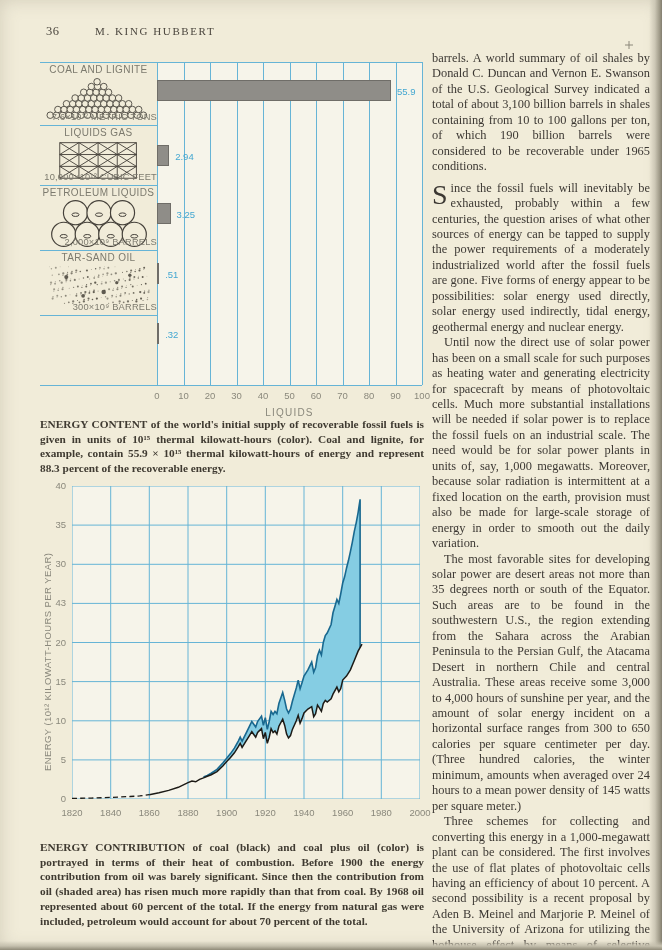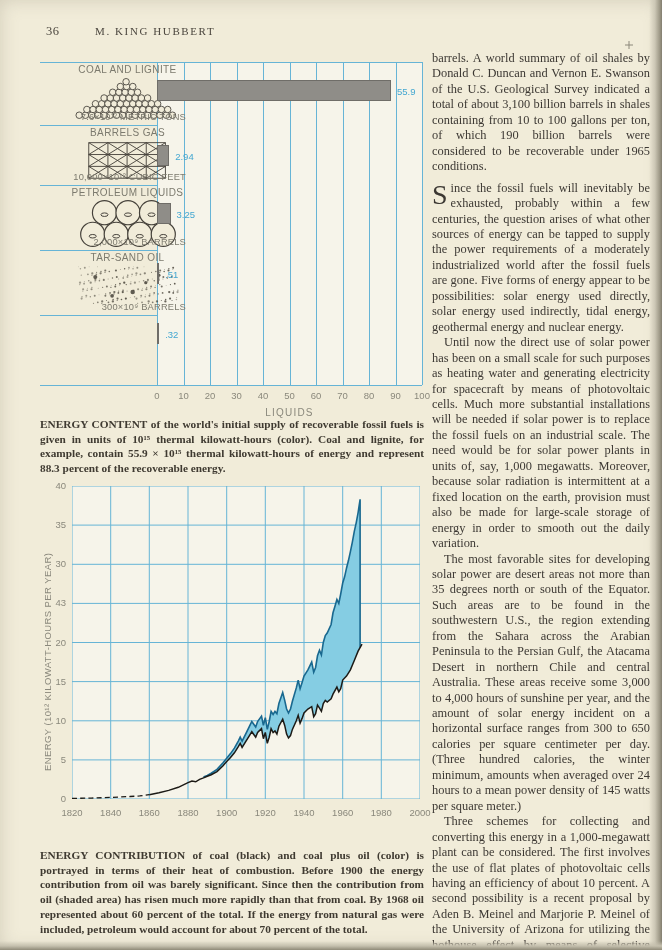--- a/index.html
+++ b/index.html
@@ -13,38 +13,38 @@
 
   
   .pagenum{position:absolute;left:46px;top:24px;font-size:12.5px;color:#4b463e;letter-spacing:.5px;}
   .runhead{position:absolute;left:95px;top:25px;font-size:11px;color:#4b463e;letter-spacing:1.6px;}
 
   
   .fig1{position:absolute;left:40px;top:60px;width:382px;height:358px;}
   .fig1 .plotbg{position:absolute;left:117px;top:2px;width:265px;height:323px;background:#f6f4ea;}
   .hline{position:absolute;height:1px;background:#66b4d6;}
   .vline{position:absolute;width:1px;background:#66b4d6;}
-  .fuel-row{position:absolute;left:0;width:117px;margin-left:29px;}
+  .fuel-row{position:absolute;left:0;width:117px;}
   .fuel-name{position:absolute;top:2px;width:100%;text-align:center;
       font-family:"Liberation Sans",sans-serif;font-size:10px;letter-spacing:.4px;color:#7c7a6e;white-space:nowrap;}
   .fuel-qty{position:absolute;bottom:3px;width:100%;text-align:right;
       font-family:"Liberation Sans",sans-serif;font-size:9.3px;letter-spacing:.2px;color:#7c7a6e;white-space:nowrap;}
   .fuel-icon{position:absolute;top:14px;left:3px;width:111px;text-align:center;}
   .bar{position:absolute;background:#8f8d88;border:1px solid #6f6d68;box-sizing:border-box;}
   .bar-label{position:absolute;font-family:"Liberation Sans",sans-serif;font-size:9.5px;color:#44a7d1;}
   .fig1 .xtick{position:absolute;top:330px;transform:translateX(-50%);
       font-family:"Liberation Sans",sans-serif;font-size:9.5px;color:#8a887c;}
   .fig1 .xlabel{position:absolute;top:347px;left:117px;width:265px;text-align:center;
       font-family:"Liberation Sans",sans-serif;font-size:10px;letter-spacing:1.2px;color:#8a887c;}
 
   
   .caption{position:absolute;left:40px;width:384px;font-size:11.3px;line-height:14.7px;
       font-weight:bold;color:#3f3a31;text-align:justify;}
   .cap1{top:417px;}
-  .cap2{top:840px;margin-top:8px;}
+  .cap2{top:840px;}
 
   
   .fig2{position:absolute;left:40px;top:474px;width:382px;height:362px;}
   .fig2 svg{position:absolute;left:32px;top:12px;display:block;}
   .fig2 .ytick{position:absolute;left:0;width:26px;text-align:right;
       font-family:"Liberation Sans",sans-serif;font-size:9.5px;color:#8a887c;}
   .fig2 .xtick{position:absolute;top:333px;transform:translateX(-50%);
       font-family:"Liberation Sans",sans-serif;font-size:9.5px;color:#8a887c;}
   .fig2 .ylabel{position:absolute;left:2px;top:40px;height:296px;width:13px;
       writing-mode:vertical-rl;transform:rotate(180deg);text-align:center;
@@ -157,21 +157,21 @@
           <circle cx="47.0" cy="11" r="3.4" fill="#f1ecd9" stroke="#45413a" stroke-width="0.9"></circle>
           <circle cx="53.5" cy="11" r="3.4" fill="#f1ecd9" stroke="#45413a" stroke-width="0.9"></circle>
           <circle cx="60.0" cy="11" r="3.4" fill="#f1ecd9" stroke="#45413a" stroke-width="0.9"></circle>
           <circle cx="53.0" cy="6" r="3.4" fill="#f1ecd9" stroke="#45413a" stroke-width="0.9"></circle>
         </svg></div>
       <div class="fuel-qty">7.6×10¹² METRIC TONS</div>
     </div>
     <div class="bar" style="left:117px;top:20px;width:234.0px;height:21px"></div>
     <div class="bar-label" style="left:357.0px;top:26px">55.9</div>
     <div class="fuel-row" style="top:65px;height:60px">
-      <div class="fuel-name">BARRELS GAS</div>
+      <div class="fuel-name">LIQUIDS GAS</div>
       <div class="fuel-icon"><svg width="108" height="42" viewBox="0 0 110 46">
           <g stroke="#45413a" stroke-width="1">
             <line x1="12" y1="4" x2="96" y2="4"></line>
             <line x1="12" y1="17" x2="96" y2="17"></line>
             <line x1="12" y1="30" x2="96" y2="30"></line>
             <line x1="12" y1="43" x2="96" y2="43"></line>
             <line x1="12" y1="4" x2="12" y2="43"></line>
             <line x1="33" y1="4" x2="33" y2="43"></line>
             <line x1="54" y1="4" x2="54" y2="43"></line>
             <line x1="75" y1="4" x2="75" y2="43"></line>

